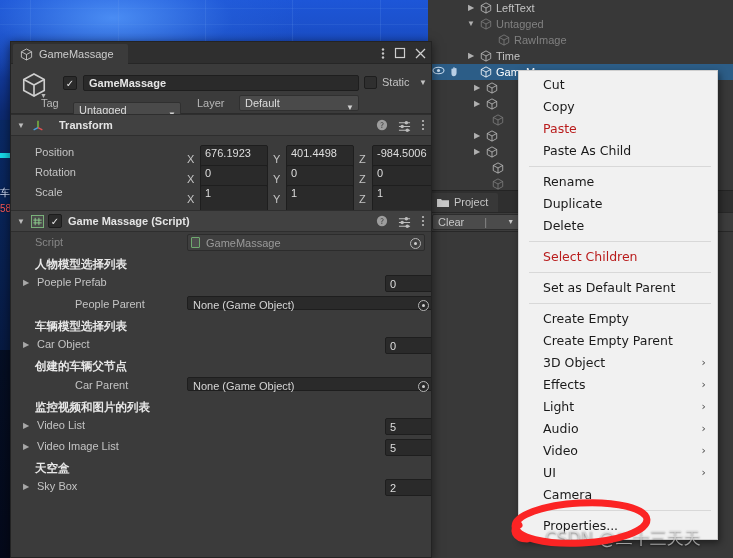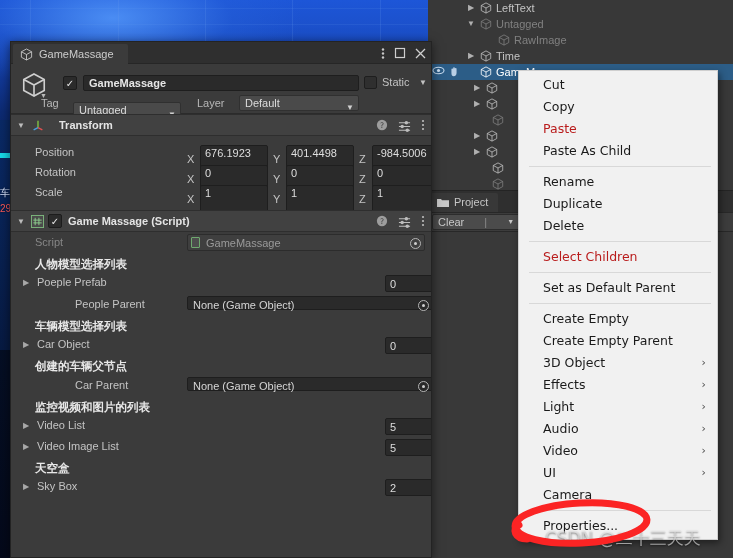--- a/index.html
+++ b/index.html
@@ -254,21 +254,21 @@
     <div class="grid-v" style="left:30px"></div>
     <div class="grid-v" style="left:118px"></div>
     <div class="grid-v" style="left:205px"></div>
     <div class="grid-v" style="left:292px"></div>
     <div class="grid-v" style="left:380px"></div>
     <div class="grid-h" style="top:8px"></div>
     <div class="grid-h" style="top:24px"></div>
     <div class="left-strip"></div>
     <div class="cyan-bar"></div>
     <div class="scene-scrap cn" style="left:0px; top:186px">车辆</div>
-    <div class="scene-scrap" style="left:0px; top:203px">29</div>
+    <div class="scene-scrap" style="left:0px; top:203px">58</div>
   </div>
 
   <div class="unity-right">
 
     <div class="hierarchy" id="hierarchy">
         <div class="h-row">
           <span class="fold" style="left:38px">▶</span>
           <span class="cube" style="left:52px"><svg width="12" height="12" viewBox="0 0 16 16">
               <path d="M8 1.2 14.3 4.6v6.8L8 14.8 1.7 11.4V4.6z" fill="none" stroke="#bdbdbd" stroke-width="1.1"></path>
               <path d="M1.7 4.6 8 8l6.3-3.4M8 8v6.8" fill="none" stroke="#bdbdbd" stroke-width="1.1"></path>

